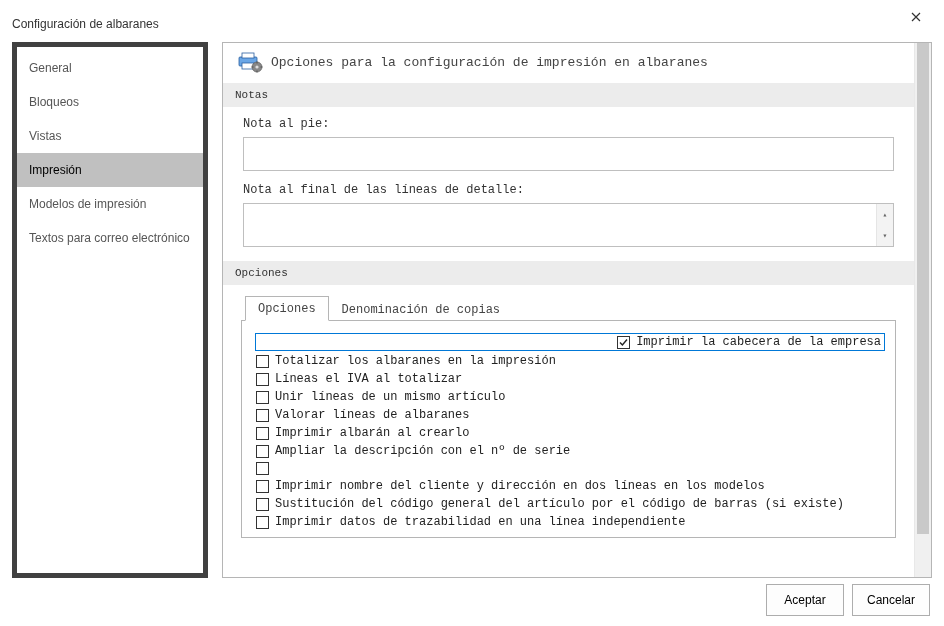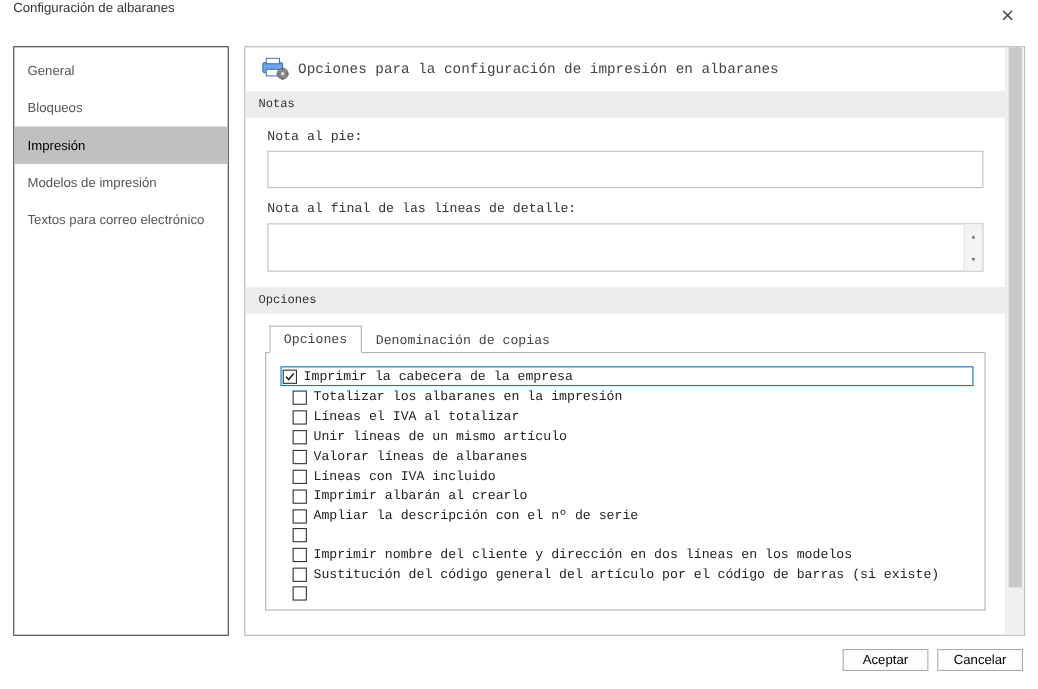--- a/index.html
+++ b/index.html
@@ -13,21 +13,21 @@
     height: 626px;
     overflow: hidden;
     display: flex;
     flex-direction: column;
   }
 
   
   .titlebar {
     display: flex;
     justify-content: space-between;
-    align-items: flex-start;
+    align-items: flex-end;
     height: 32px;
     padding: 0 8px 0 12px;
     border-bottom: 1px solid #fff;
   }
   .titlebar .title { font-size: 12px; }
   .titlebar .close {
     width: 40px;
     height: 28px;
     display: flex;
     align-items: center;
@@ -41,21 +41,21 @@
     flex: 1 1 auto;
     display: flex;
     padding: 10px 12px 6px 12px;
     gap: 14px;
     min-height: 0;
   }
 
   
   .sidebar {
     width: 196px;
-    border: 1px solid #404040;
+    border: 5px solid #404040;
     background: #fff;
     padding-top: 4px;
   }
   .sidebar-item {
     padding: 10px 12px;
     color: #555;
     cursor: pointer;
   }
   .sidebar-item.selected {
     background: #c0c0c0;
@@ -201,53 +201,54 @@
     border-top: none;
     padding: 12px 10px 6px 10px;
   }
 
   
   .cb-row {
     display: flex;
     align-items: center;
     gap: 6px;
     padding: 2px 0;
-    margin-left: 14px;
+    margin-left: 4px;
   }
   .cb {
     width: 13px;
     height: 13px;
     border: 1px solid #333;
     background: #fff;
     display: inline-flex;
     align-items: center;
     justify-content: center;
     flex: 0 0 auto;
   }
   .cb svg { display: block; }
   .cb-label { font-size: 12px; color: #222; }
   .cb-row.highlight {
     border: 1px solid #0078d7;
     padding: 1px 3px 1px 1px;
     margin-left: 3px;
     margin-bottom: 1px;
+    justify-content: flex-end;
   }
 
   
   .footer {
     height: 42px;
     display: flex;
     justify-content: flex-end;
     align-items: center;
     gap: 8px;
     padding: 0 14px 10px 0;
   }
   .btn {
     min-width: 78px;
-    height: 20px;
+    height: 32px;
     border: 1px solid #adadad;
     background: #fdfdfd;
     font: inherit;
     padding: 0 14px;
     cursor: pointer;
   }
 </style>
 </head>
 <body>
 
@@ -261,20 +262,23 @@
 </div>
 
 <div class="content">
 
   <div class="sidebar">
     <div class="sidebar-item">
       <span>General</span>
     </div>
     <div class="sidebar-item">
       <span>Bloqueos</span>
+    </div>
+    <div class="sidebar-item">
+      <span>Vistas</span>
     </div>
     <div class="sidebar-item selected">
       <span>Impresión</span>
     </div>
     <div class="sidebar-item">
       <span>Modelos de impresión</span>
     </div>
     <div class="sidebar-item">
       <span>Textos para correo electrónico</span>
     </div>
@@ -352,43 +356,40 @@
           <div class="cb-row">
             <span class="cb"></span>
             <span class="cb-label">Unir líneas de un mismo artículo</span>
           </div>
           <div class="cb-row">
             <span class="cb"></span>
             <span class="cb-label">Valorar líneas de albaranes</span>
           </div>
           <div class="cb-row">
             <span class="cb"></span>
-            <span class="cb-label">Líneas con IVA incluido</span>
-          </div>
-          <div class="cb-row">
-            <span class="cb"></span>
             <span class="cb-label">Imprimir albarán al crearlo</span>
           </div>
           <div class="cb-row">
             <span class="cb"></span>
             <span class="cb-label">Ampliar la descripción con el nº de serie</span>
           </div>
           <div class="cb-row">
             <span class="cb"></span>
           </div>
           <div class="cb-row">
             <span class="cb"></span>
             <span class="cb-label">Imprimir nombre del cliente y dirección en dos líneas en los modelos</span>
           </div>
           <div class="cb-row">
             <span class="cb"></span>
             <span class="cb-label">Sustitución del código general del artículo por el código de barras (si existe)</span>
           </div>
           <div class="cb-row">
             <span class="cb"></span>
+            <span class="cb-label">Imprimir datos de trazabilidad en una línea independiente</span>
           </div>
 
         </div>
       </div>
 
     </div>
     <div class="panel-scrollbar">
       <div class="thumb"></div>
     </div>
   </div>

